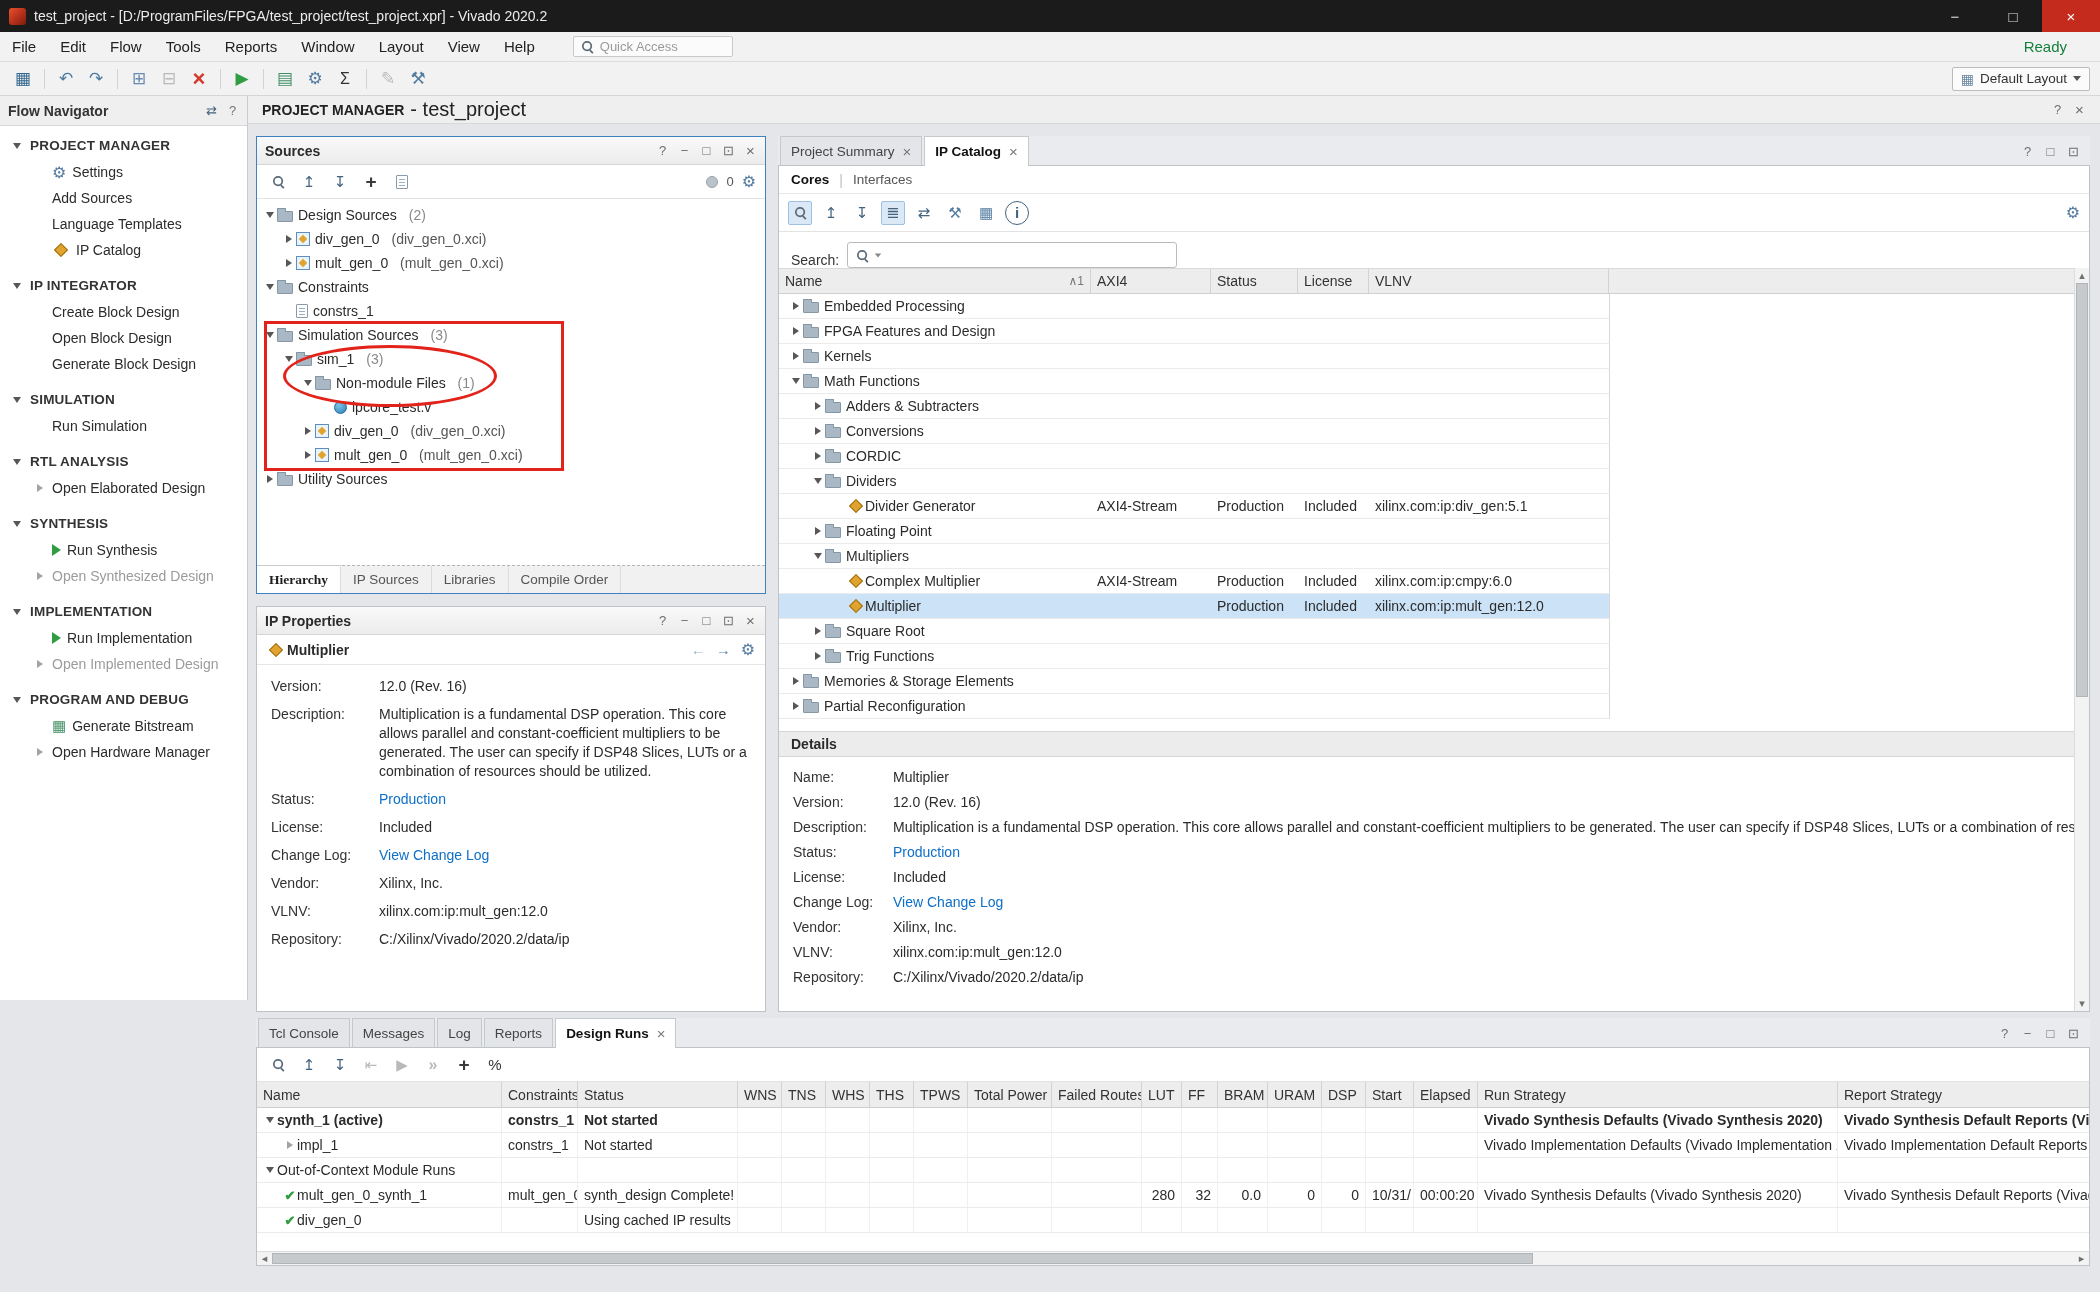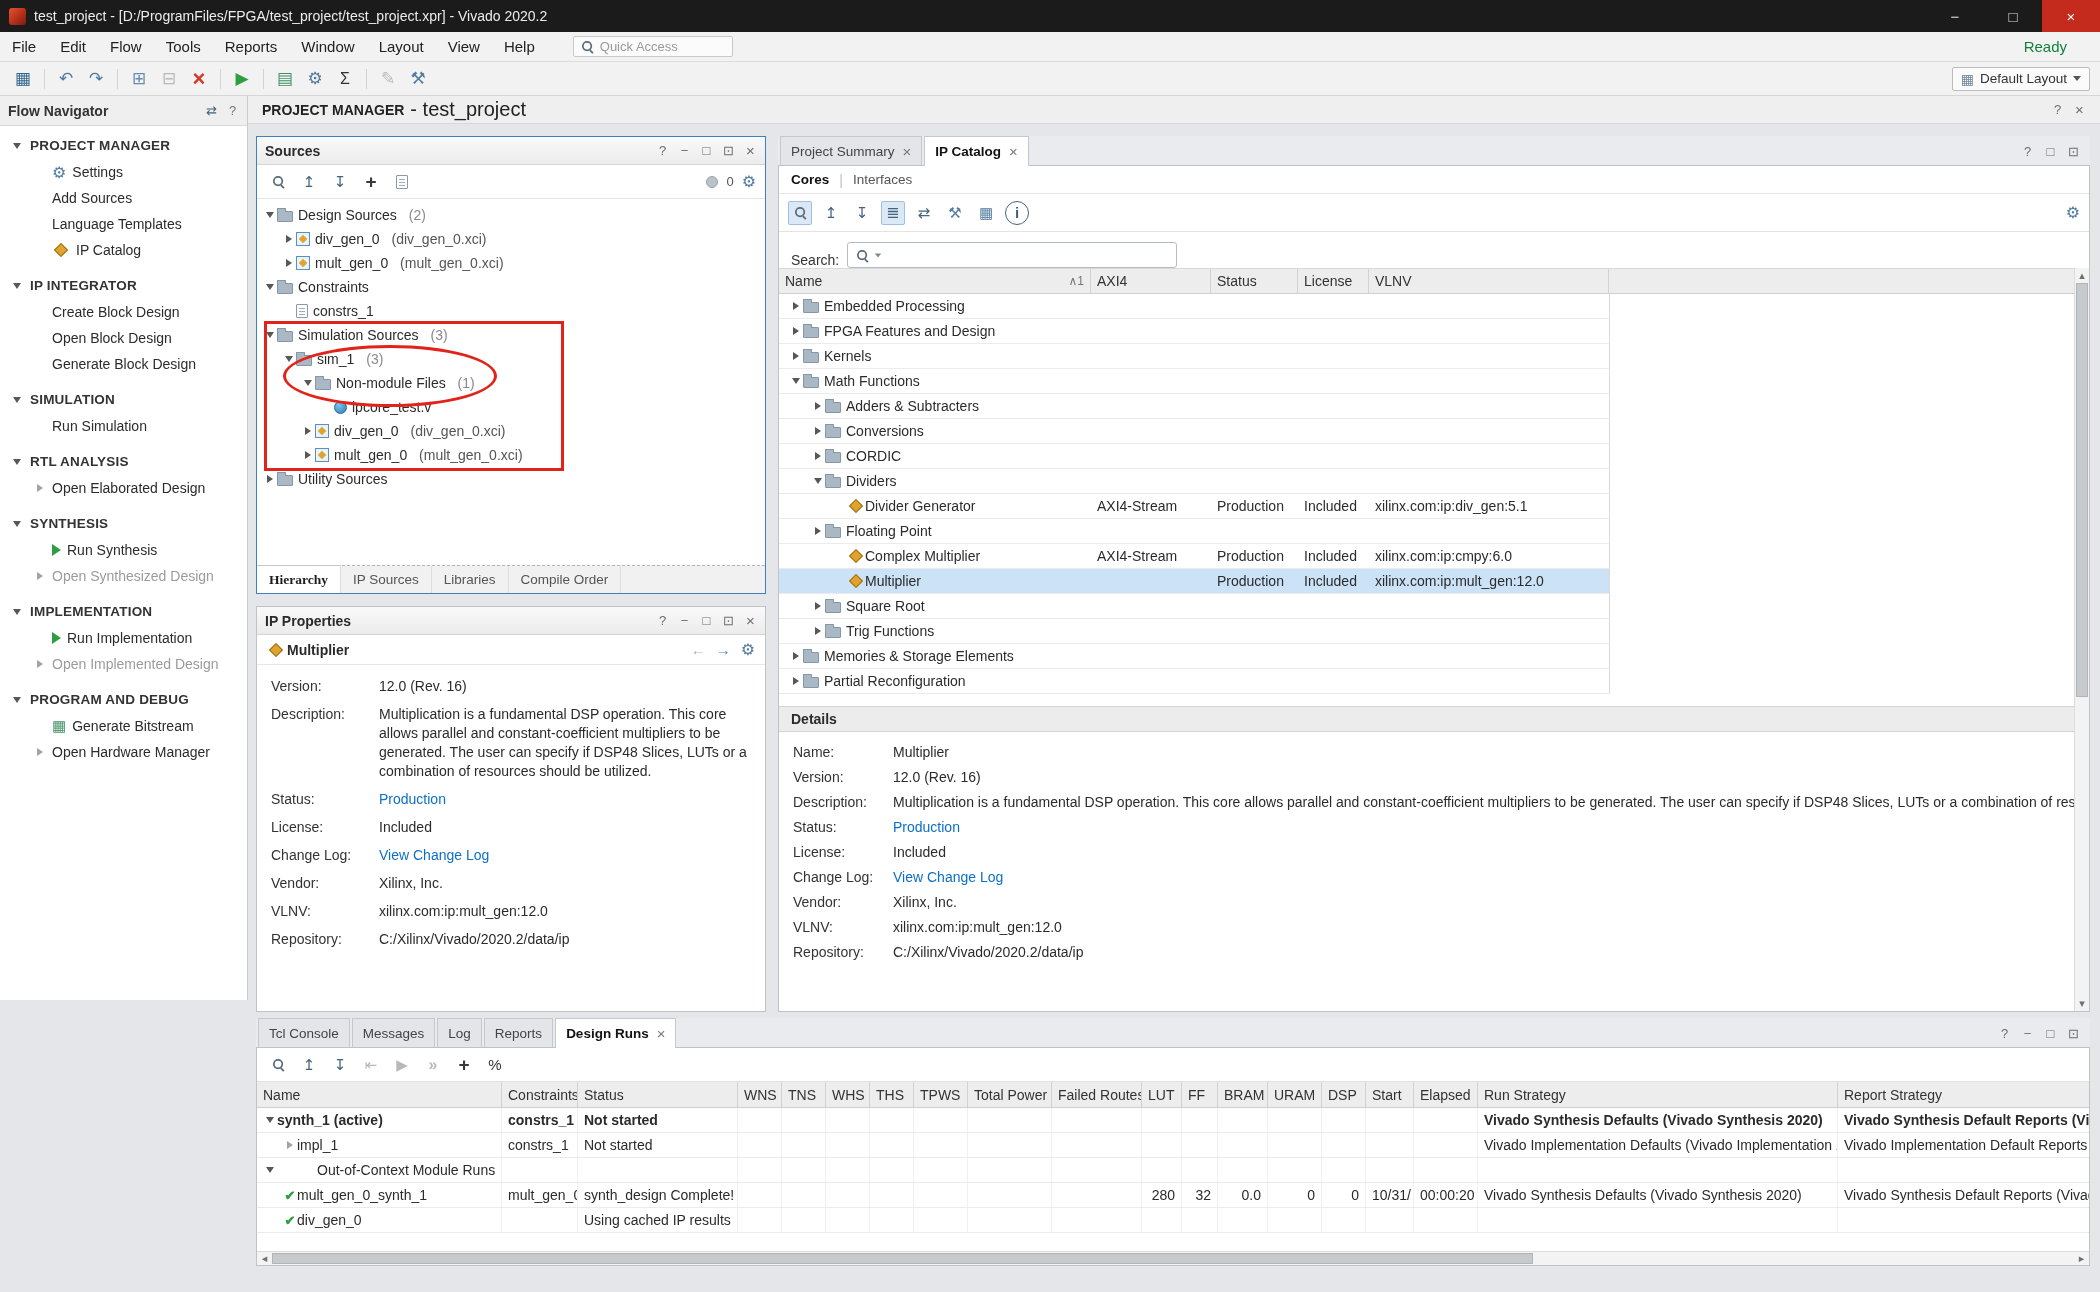--- a/index.html
+++ b/index.html
@@ -807,20 +807,33 @@
                     <span class="cat-cell cat-license">Included</span>
                     <span class="cat-cell cat-vlnv">xilinx.com:ip:div_gen:5.1</span>
                   </div>
                   <div class="cat-row">
                     <span class="cat-cell cat-name" style="padding-left: 32px;">
                       <span class="chev">
                         <i class="tri-r"></i>
                       </span>
                       <span class="ti i-folder"></span>
                       <span class="cat-label">Floating Point</span>
+                    </span>
+                    <span class="cat-cell cat-axi4"></span>
+                    <span class="cat-cell cat-status"></span>
+                    <span class="cat-cell cat-license"></span>
+                    <span class="cat-cell cat-vlnv"></span>
+                  </div>
+                  <div class="cat-row">
+                    <span class="cat-cell cat-name" style="padding-left: 32px;">
+                      <span class="chev">
+                        <i class="tri-d"></i>
+                      </span>
+                      <span class="ti i-folder"></span>
+                      <span class="cat-label">Multipliers</span>
                     </span>
                     <span class="cat-cell cat-axi4"></span>
                     <span class="cat-cell cat-status"></span>
                     <span class="cat-cell cat-license"></span>
                     <span class="cat-cell cat-vlnv"></span>
                   </div>
                   <div class="cat-row">
                     <span class="cat-cell cat-name" style="padding-left: 54px;">
                       <span class="chev"></span>
                       <span class="ti i-ip"></span>
@@ -1054,21 +1067,21 @@
                   <span class="dr-cell dr-c11 num"></span>
                   <span class="dr-cell dr-c12 num"></span>
                   <span class="dr-cell dr-c13 num"></span>
                   <span class="dr-cell dr-c14 num"></span>
                   <span class="dr-cell dr-c15"></span>
                   <span class="dr-cell dr-c16"></span>
                   <span class="dr-cell dr-c17">Vivado Implementation Defaults (Vivado Implementation 2020)</span>
                   <span class="dr-cell dr-c18">Vivado Implementation Default Reports (Vivado Implementation 2020)</span>
                 </div>
                 <div class="dr-row">
-                  <span class="dr-cell dr-c0" style="padding-left: 6px; gap: 40px;">
+                  <span class="dr-cell dr-c0" style="padding-left: 6px;">
                     <span class="chev">
                       <i class="tri-d"></i>
                     </span>
                     <span class="dr-name">Out-of-Context Module Runs</span>
                   </span>
                   <span class="dr-cell dr-c1"></span>
                   <span class="dr-cell dr-c2"></span>
                   <span class="dr-cell dr-c3"></span>
                   <span class="dr-cell dr-c4"></span>
                   <span class="dr-cell dr-c5"></span>

